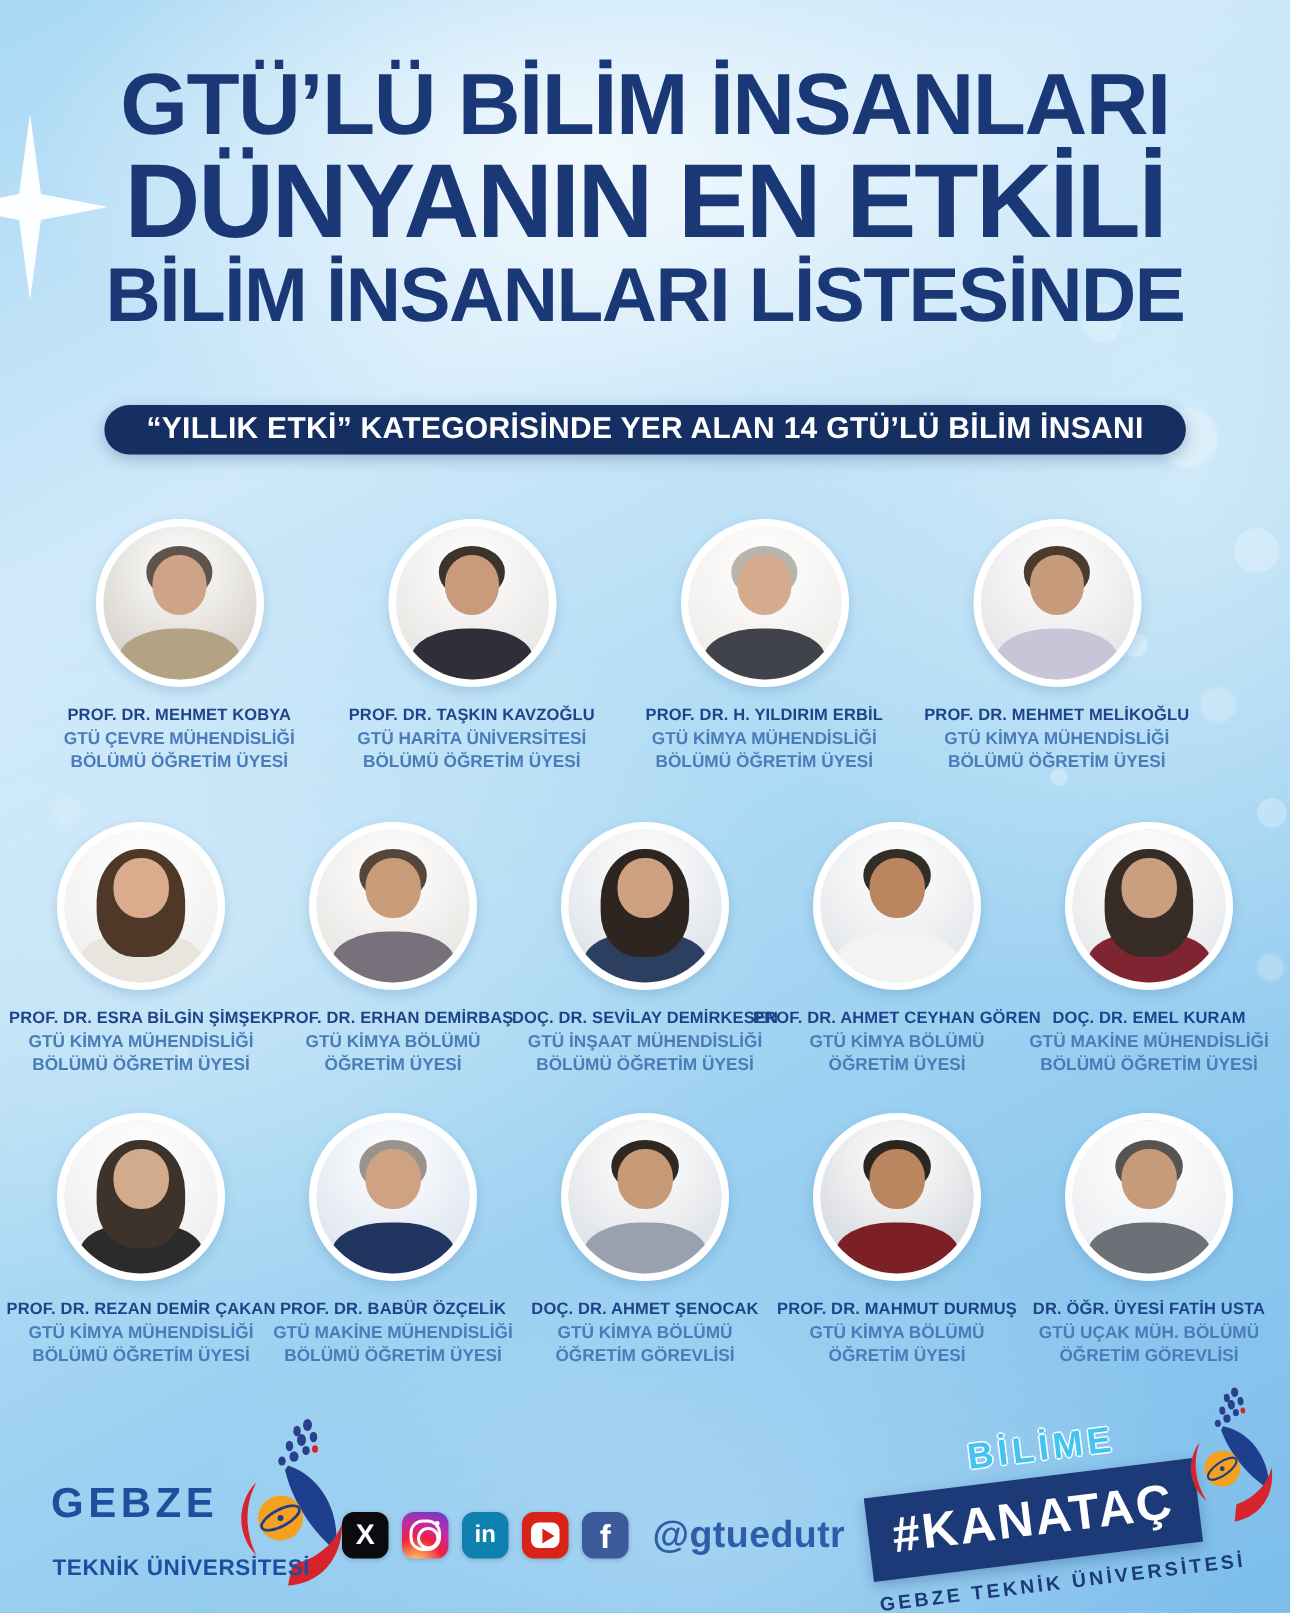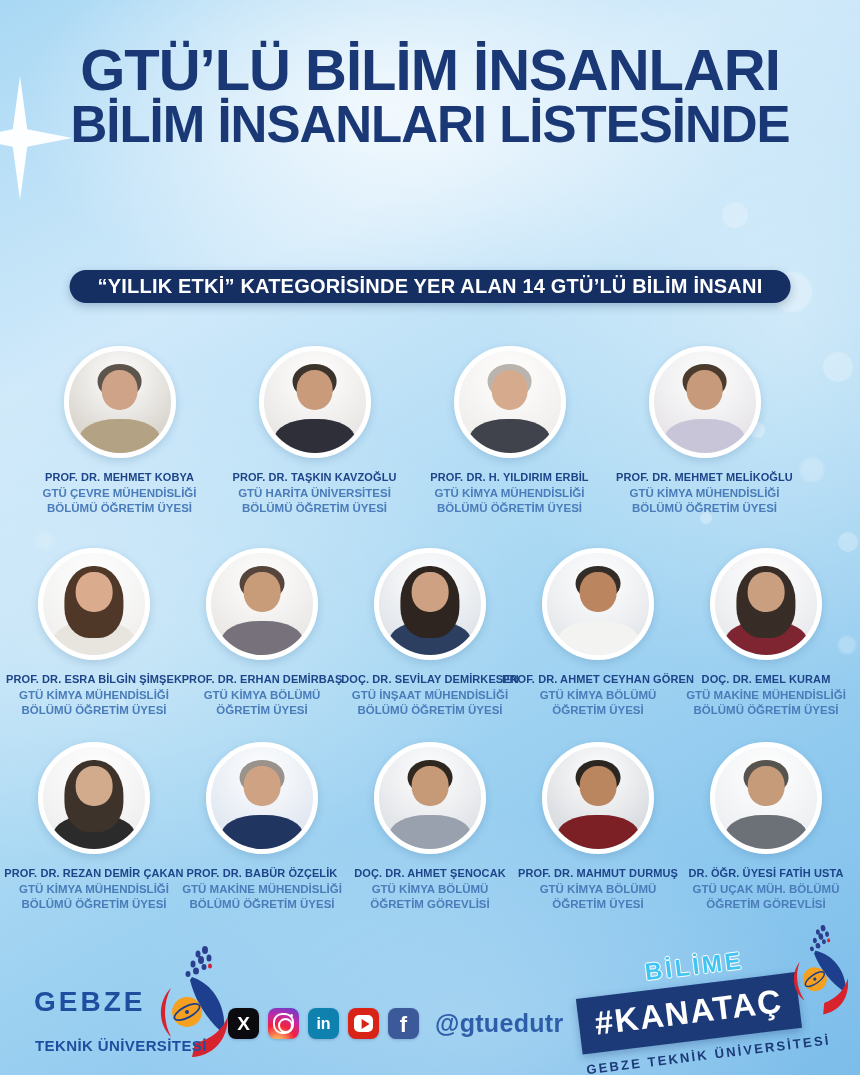--- a/index.html
+++ b/index.html
@@ -114,20 +114,21 @@
     <span style="left:54px;top:636px;width:14px;height:14px;opacity:.18;filter:blur(1px);"></span>
     <span style="left:116px;top:698px;width:10px;height:10px;opacity:.2;"></span>
     <span style="left:612px;top:756px;width:12px;height:12px;opacity:.16;filter:blur(1px);"></span>
     <span style="left:36px;top:532px;width:18px;height:18px;opacity:.16;filter:blur(2px);"></span>
   </div>
 
   <div class="sparkle"></div>
 
   <div class="title">
     <div class="t1">GTÜ’LÜ BİLİM İNSANLARI</div>
+    <div class="t2">DÜNYANIN EN ETKİLİ</div>
     <div class="t3">BİLİM İNSANLARI LİSTESİNDE</div>
   </div>
 
   <div class="pill">
     <span>“YILLIK ETKİ” KATEGORİSİNDE YER ALAN 14 GTÜ’LÜ BİLİM İNSANI</span>
   </div>
 
   <div class="row" data-row="0">
   <div class="member">
     <div class="photo" style="--bg: #d8d4cd; --skin: #cfa387; --hair: #5d554c; --jacket: #b3a284;">

